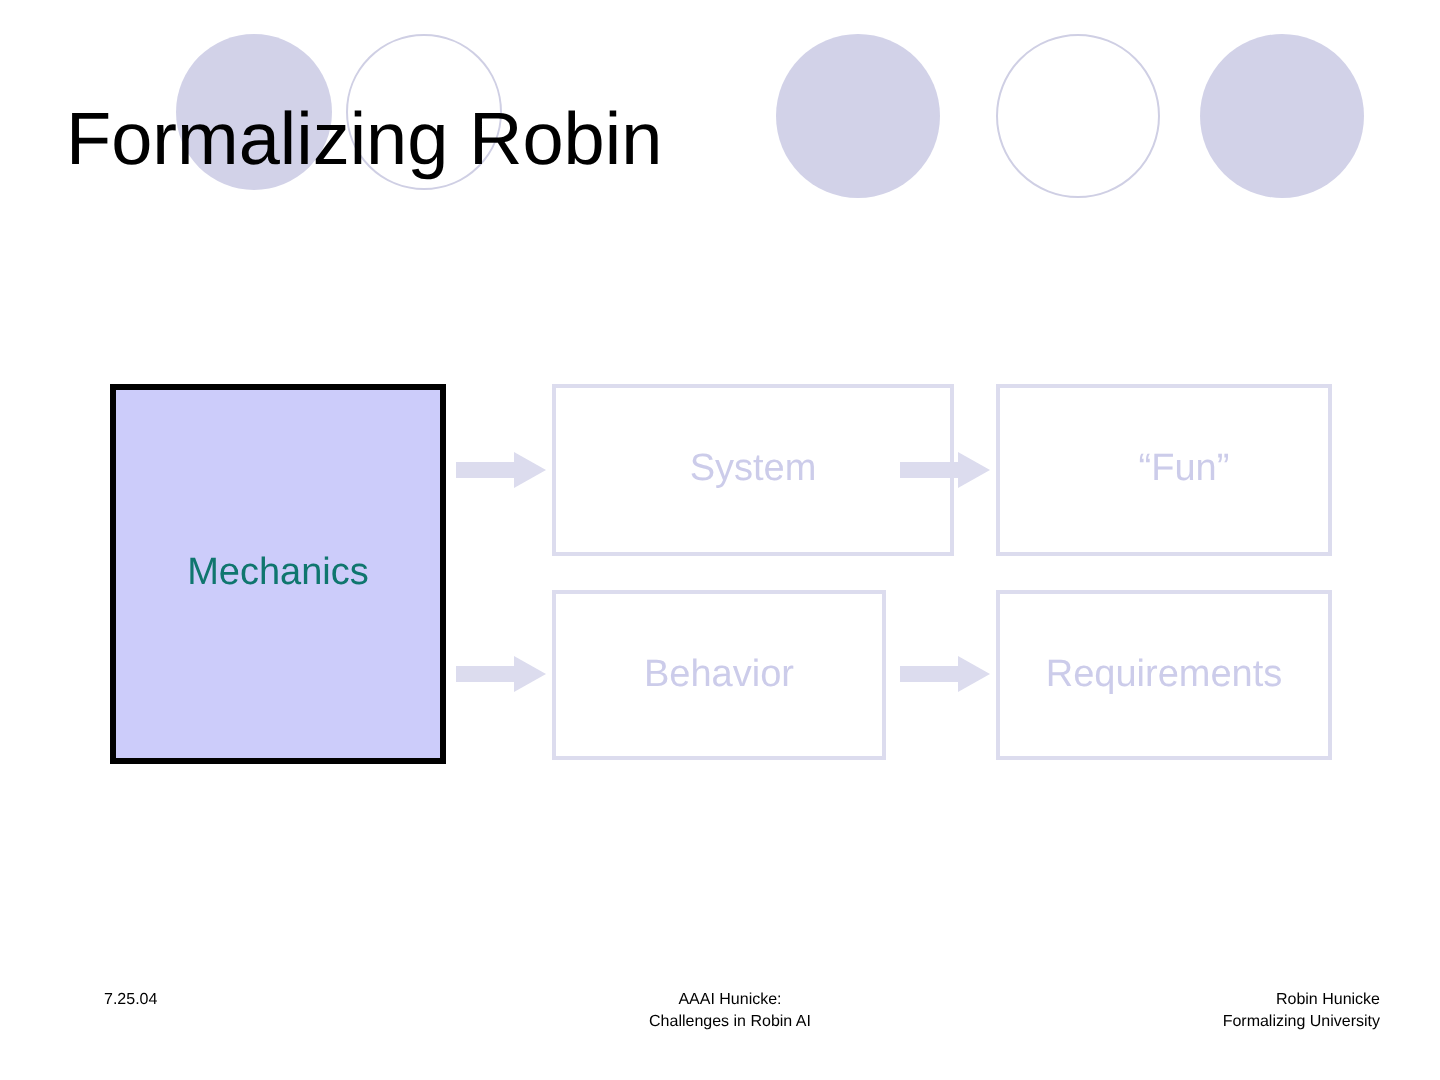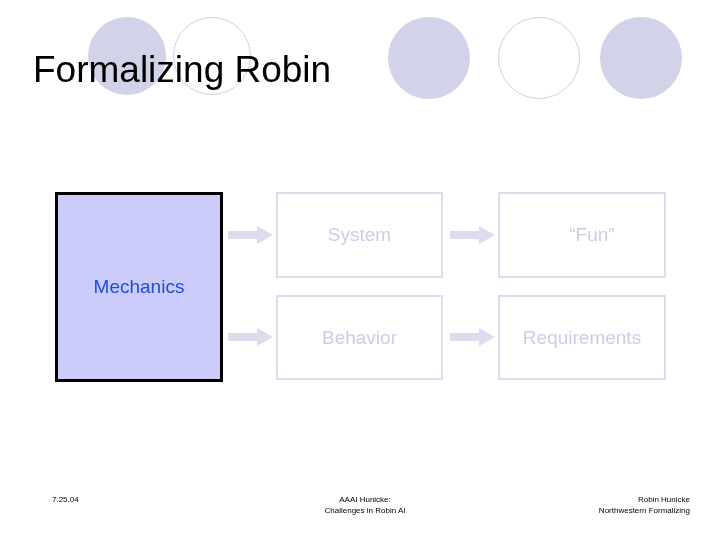--- a/index.html
+++ b/index.html
@@ -56,21 +56,21 @@
   .box.solid {
     background: #ccccfa;
     border: 3px solid #000000;
   }
   .box.ghost {
     background: #ffffff;
     border: 2px solid #dcdcee;
   }
   .box-label {
     font-size: 19px;
-    color: #1d4ed8;
+    color: #0f766e;
     white-space: nowrap;
   }
   .box.ghost .box-label {
     color: #ccccea;
   }
 
   
   .arrow {
     position: absolute;
     height: 18px;
@@ -136,21 +136,21 @@
 
   <div class="box solid" style="left:55px; top:192px; width:168px; height:190px;">
     <span class="box-label">Mechanics</span>
   </div>
 
   <div class="arrow" style="left:228px; top:226px; width:45px;">
     <div class="shaft" style="width:29px;"></div>
     <div class="head"></div>
   </div>
 
-  <div class="box ghost" style="left:276px; top:192px; width:167px; height:86px;align-items:center;">
+  <div class="box ghost" style="left:276px; top:192px; width:201px; height:86px;align-items:center;">
     <span class="box-label">System</span>
   </div>
 
   <div class="arrow" style="left:450px; top:226px; width:45px;">
     <div class="shaft" style="width:29px;"></div>
     <div class="head"></div>
   </div>
 
   <div class="box ghost" style="left:498px; top:192px; width:168px; height:86px;padding-left:20px;">
     <span class="box-label">“Fun”</span>
@@ -178,16 +178,16 @@
     <span class="footer-line">7.25.04</span>
   </div>
 
   <div class="footer-text" id="footer-center">
     <span class="footer-line">AAAI Hunicke:</span>
     <span class="footer-line">Challenges in Robin AI</span>
   </div>
 
   <div class="footer-text" id="footer-right">
     <span class="footer-line">Robin Hunicke</span>
-    <span class="footer-line">Northwestern Formalizing</span>
+    <span class="footer-line">Formalizing University</span>
   </div>
 
 </div>
 
 </body></html>

